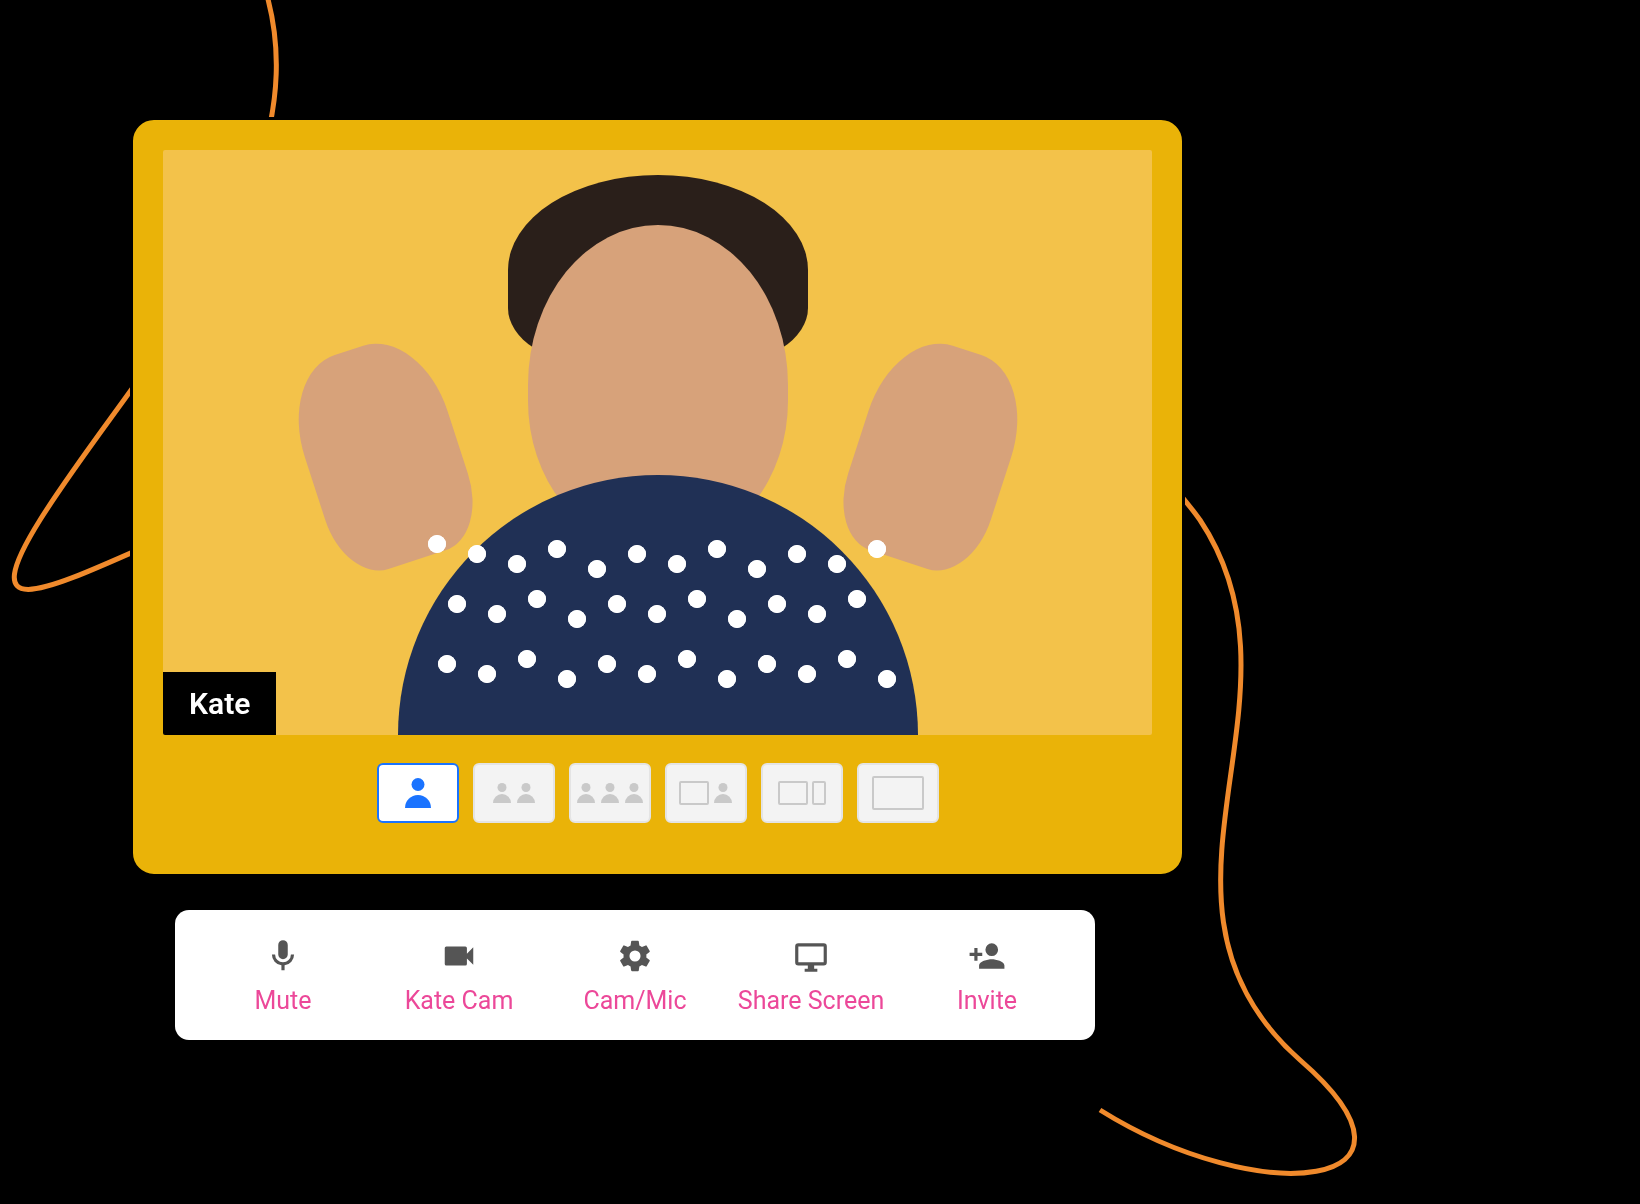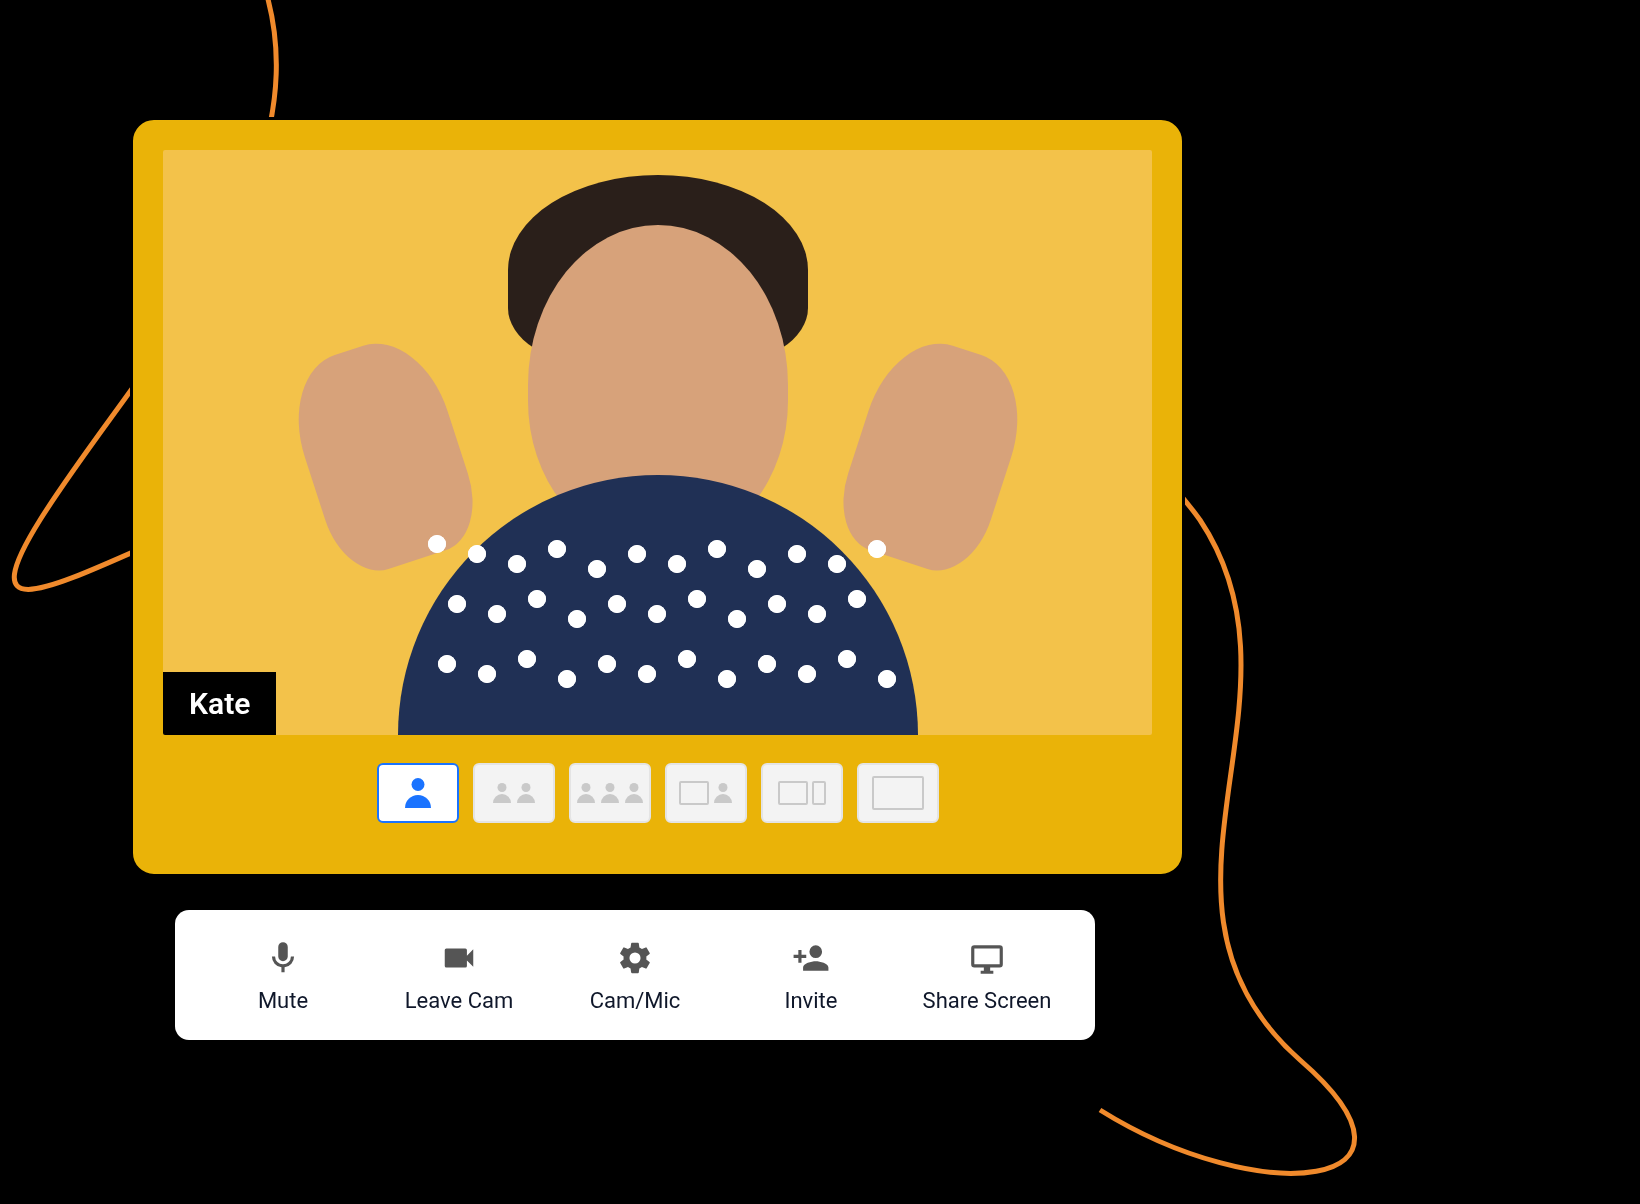--- a/index.html
+++ b/index.html
@@ -209,22 +209,22 @@
     display: flex; align-items: center; justify-content: center;
   }
   .tool-btn .icon svg { width: 38px; height: 38px; fill: #555; }
   .tool-btn.leave .circ {
     width: 42px; height: 42px; border-radius: 50%;
     background: #f0512e;
     display: flex; align-items: center; justify-content: center;
   }
   .tool-btn.leave .circ svg { width: 18px; height: 18px; fill: #fff; }
   .tool-label {
-    font-size: 22px;
-    color: #0f172a;
+    font-size: 25px;
+    color: #ec4899;
     font-weight: 400;
     white-space: nowrap;
   }
 </style>
 </head>
 <body>
 
 <svg class="swirl" viewBox="0 0 1640 1204">
   <path d="M 250 -50 C 350 160, 140 360, 40 520 C -60 680, 150 520, 350 470" stroke="#f08a2c" stroke-width="5" fill="none"></path>
   <path d="M 700 430 C 900 340, 1100 380, 1200 520 C 1320 700, 1120 900, 1300 1060 C 1450 1190, 1260 1210, 1100 1110" stroke="#f08a2c" stroke-width="5" fill="none"></path>
@@ -281,44 +281,44 @@
     </span>
     <span class="tool-label">Mute</span>
   </div>
 
   <div class="tool-btn">
     <span class="icon">
       <svg viewBox="0 0 24 24">
           <path d="M17 10.5V7a1 1 0 0 0-1-1H4a1 1 0 0 0-1 1v10a1 1 0 0 0 1 1h12a1 1 0 0 0 1-1v-3.5l4 4v-11l-4 4z"></path>
         </svg>
     </span>
-    <span class="tool-label">Leave Cam</span>
+    <span class="tool-label">Kate Cam</span>
   </div>
 
   <div class="tool-btn">
     <span class="icon">
       <svg viewBox="0 0 24 24">
           <path d="M19.14 12.94a7.07 7.07 0 0 0 .05-.94 7.07 7.07 0 0 0-.05-.94l2.03-1.58a.5.5 0 0 0 .12-.64l-1.92-3.32a.5.5 0 0 0-.6-.22l-2.39.96a7.03 7.03 0 0 0-1.62-.94l-.36-2.54a.5.5 0 0 0-.5-.42h-3.84a.5.5 0 0 0-.5.42l-.36 2.54c-.58.24-1.12.55-1.62.94l-2.39-.96a.5.5 0 0 0-.6.22L2.66 8.84a.5.5 0 0 0 .12.64l2.03 1.58a7.07 7.07 0 0 0-.05.94c0 .32.02.63.05.94l-2.03 1.58a.5.5 0 0 0-.12.64l1.92 3.32c.13.22.39.31.6.22l2.39-.96c.5.39 1.04.7 1.62.94l.36 2.54c.4.24.25.42.5.42h3.84c.25 0 .46-.18.5-.42l.36-2.54c.58-.24 1.12-.55 1.62-.94l2.39.96c.21.09.47 0 .6-.22l1.92-3.32a.5.5 0 0 0-.12-.64l-2.03-1.58zM12 15.5A3.5 3.5 0 1 1 15.5 12 3.5 3.5 0 0 1 12 15.5z"></path>
         </svg>
     </span>
     <span class="tool-label">Cam/Mic</span>
   </div>
 
   <div class="tool-btn">
     <span class="icon">
       <svg viewBox="0 0 24 24">
+          <path d="M20 4H4a2 2 0 0 0-2 2v10a2 2 0 0 0 2 2h6v2H8v2h8v-2h-2v-2h6a2 2 0 0 0 2-2V6a2 2 0 0 0-2-2zm0 12H4V6h16z"></path>
+        </svg>
+    </span>
+    <span class="tool-label">Share Screen</span>
+  </div>
+
+  <div class="tool-btn">
+    <span class="icon">
+      <svg viewBox="0 0 24 24">
           <path d="M15 12a4 4 0 1 0-4-4 4 4 0 0 0 4 4zm-9-2V7H4v3H1v2h3v3h2v-3h3v-2H6zm9 4c-2.67 0-8 1.34-8 4v2h16v-2c0-2.66-5.33-4-8-4z"></path>
         </svg>
     </span>
     <span class="tool-label">Invite</span>
   </div>
 
-  <div class="tool-btn">
-    <span class="icon">
-      <svg viewBox="0 0 24 24">
-          <path d="M20 4H4a2 2 0 0 0-2 2v10a2 2 0 0 0 2 2h6v2H8v2h8v-2h-2v-2h6a2 2 0 0 0 2-2V6a2 2 0 0 0-2-2zm0 12H4V6h16z"></path>
-        </svg>
-    </span>
-    <span class="tool-label">Share Screen</span>
-  </div>
-
 
 </div>
 
 </body></html>

